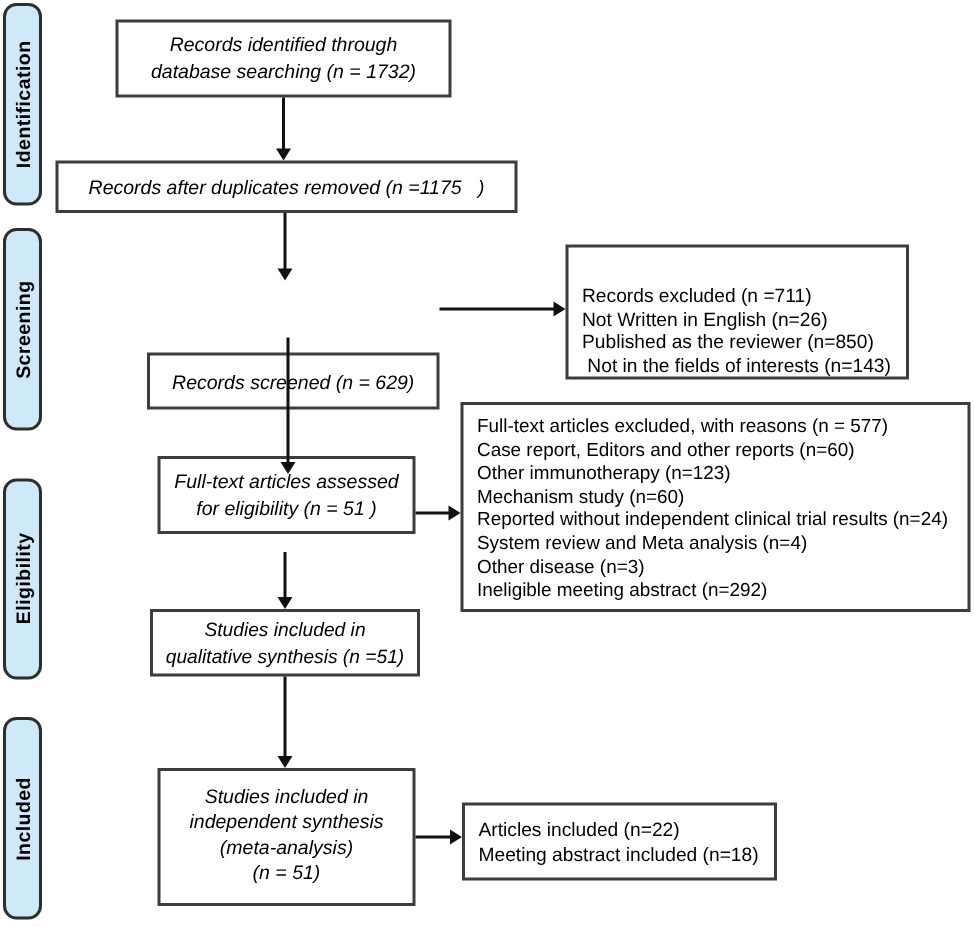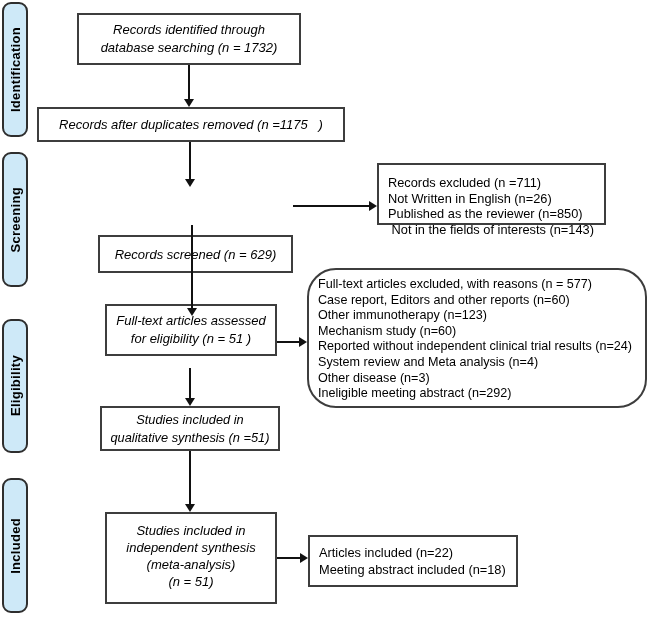--- a/index.html
+++ b/index.html
@@ -30,25 +30,25 @@
   }
   .box.center {
     display:flex; flex-direction:column; justify-content:center;
     align-items:center; text-align:center;font-style:italic;
   }
   .line { white-space:pre-wrap; }
 
   #box-identified   { left:77px;  top:13px;  width:224px; height:52px; line-height:18px; }
   #box-duplicates   { left:37px;  top:107px; width:308px; height:35px; }
   #box-screened     { left:98px;  top:187px; width:195px; height:38px;margin-top:48px; }
-  #box-excluded     { left:377px; top:163px; width:229px; height:62px;
-                      font-size:12.8px; line-height:15.5px; padding:10px 2px 0 9px; }
+  #box-excluded     { left:377px; top:163px; width:229px; height:90px;
+                      font-size:12.8px; line-height:15.5px; padding:24px 2px 0 9px; }
   #box-assessed     { left:105px; top:304px; width:172px; height:52px; line-height:18px; }
   #box-ftexcluded   { left:307px; top:268px; width:340px; height:140px;
-                      font-size:12.6px; line-height:15.6px; padding:7px 2px 0 9px;border-radius:29px; }
+                      font-size:12.6px; line-height:15.6px; padding:7px 2px 0 9px; }
   #box-qualitative  { left:100px; top:406px; width:180px; height:45px;
                       font-size:12.8px; line-height:18px; }
   #box-quantitative { left:105px; top:512px; width:172px; height:92px;
                       justify-content:flex-start; padding-top:8px; line-height:17px; }
   #box-articles     { left:308px; top:535px; width:210px; height:52px;
                       font-size:12.8px; line-height:16.5px; padding:8px 2px 0 9px; }
 
   
   .arrow-v { position:absolute; width:10px; }
   .arrow-v::before {

